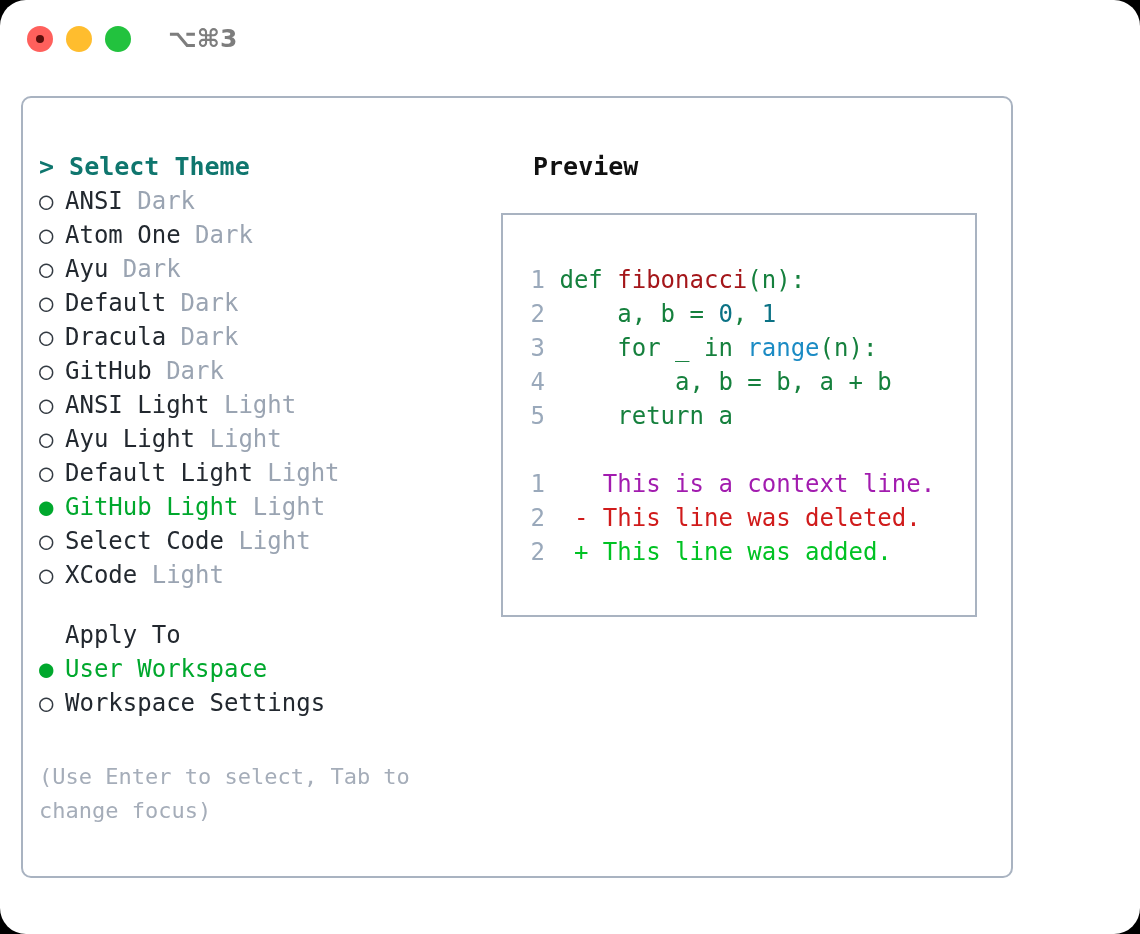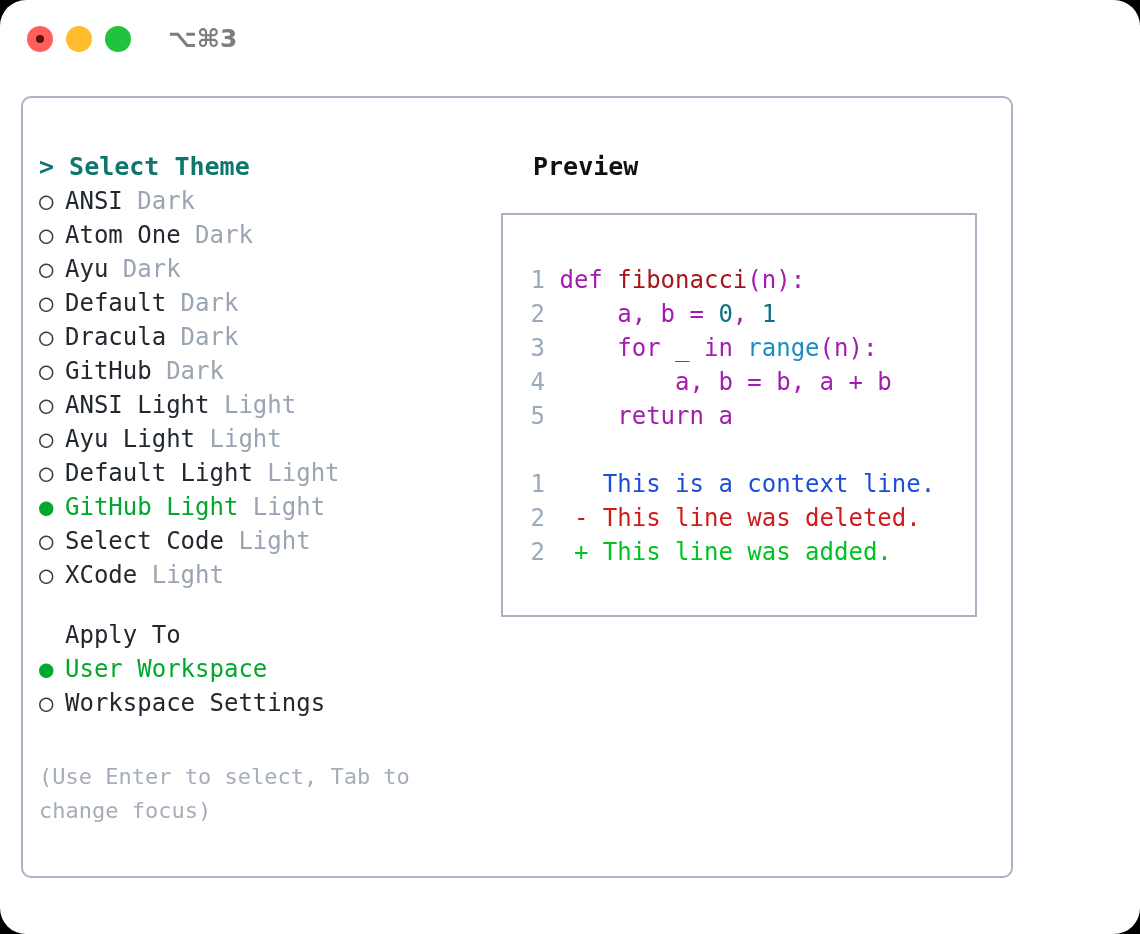--- a/index.html
+++ b/index.html
@@ -178,25 +178,25 @@
     line-height: 34px;
     white-space: pre;
   }
   .cline { white-space: pre; }
   .lnum {
     color: #9aa9bb;
     display: inline-block;
     width: 26px;
     text-align: right;
   }
-  .tok-plain { color: #a21caf; }
+  .tok-plain { color: #15803d; }
   .tok-fn    { color: #a4161a; }
   .tok-num   { color: #0b7285; }
   .tok-call  { color: #1b8bc4; }
-  .tok-ctx   { color: #1d4ed8; }
+  .tok-ctx   { color: #a21caf; }
   .tok-del   { color: #d01b1b; }
   .tok-add   { color: #00c223; }
   .blank { height: 34px; }
 </style>
 </head>
 <body>
 
 <div class="window">
 
   <div class="titlebar">

